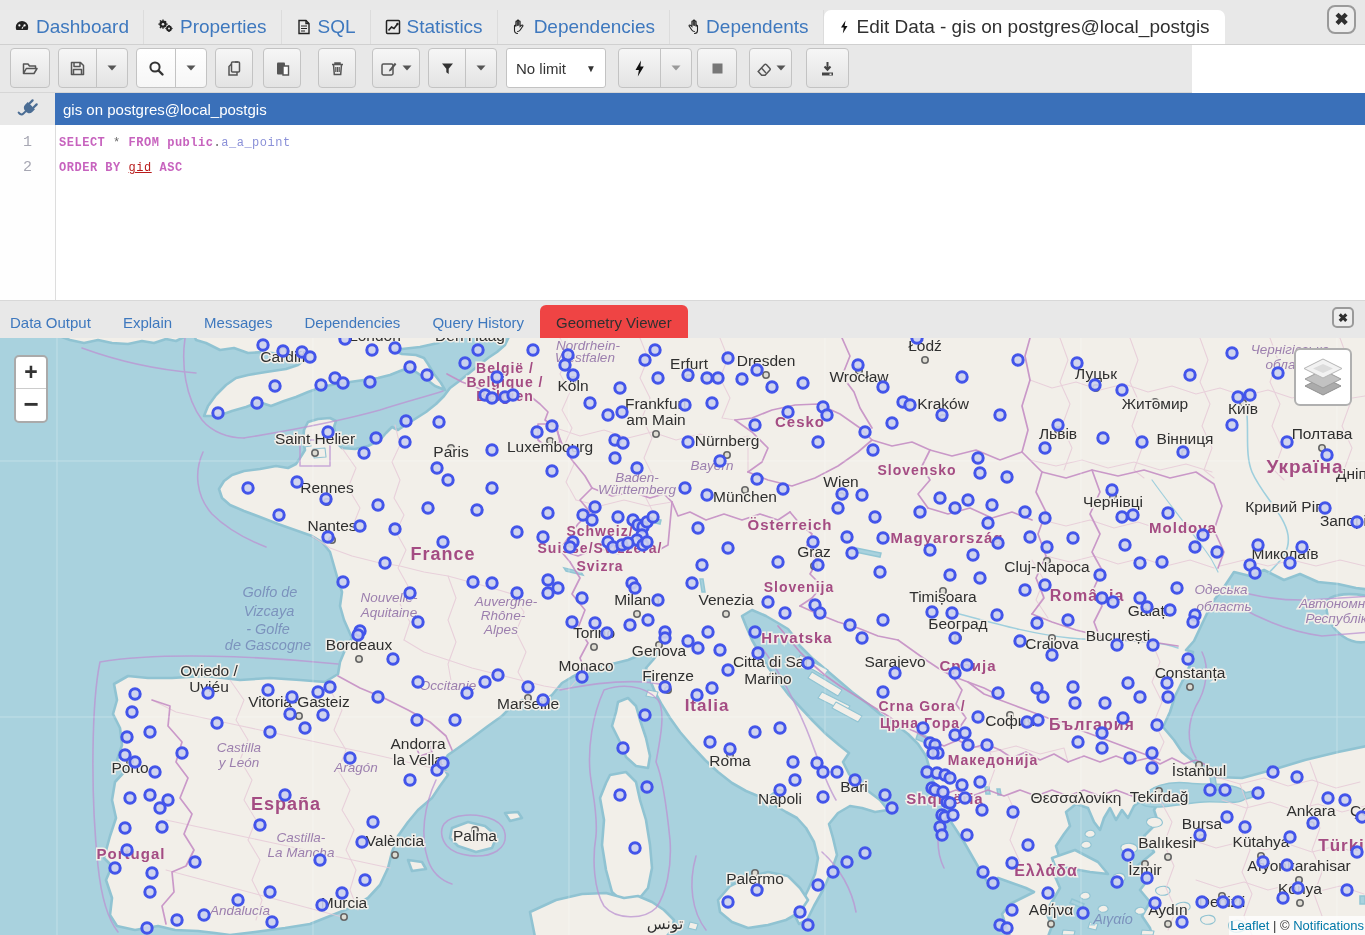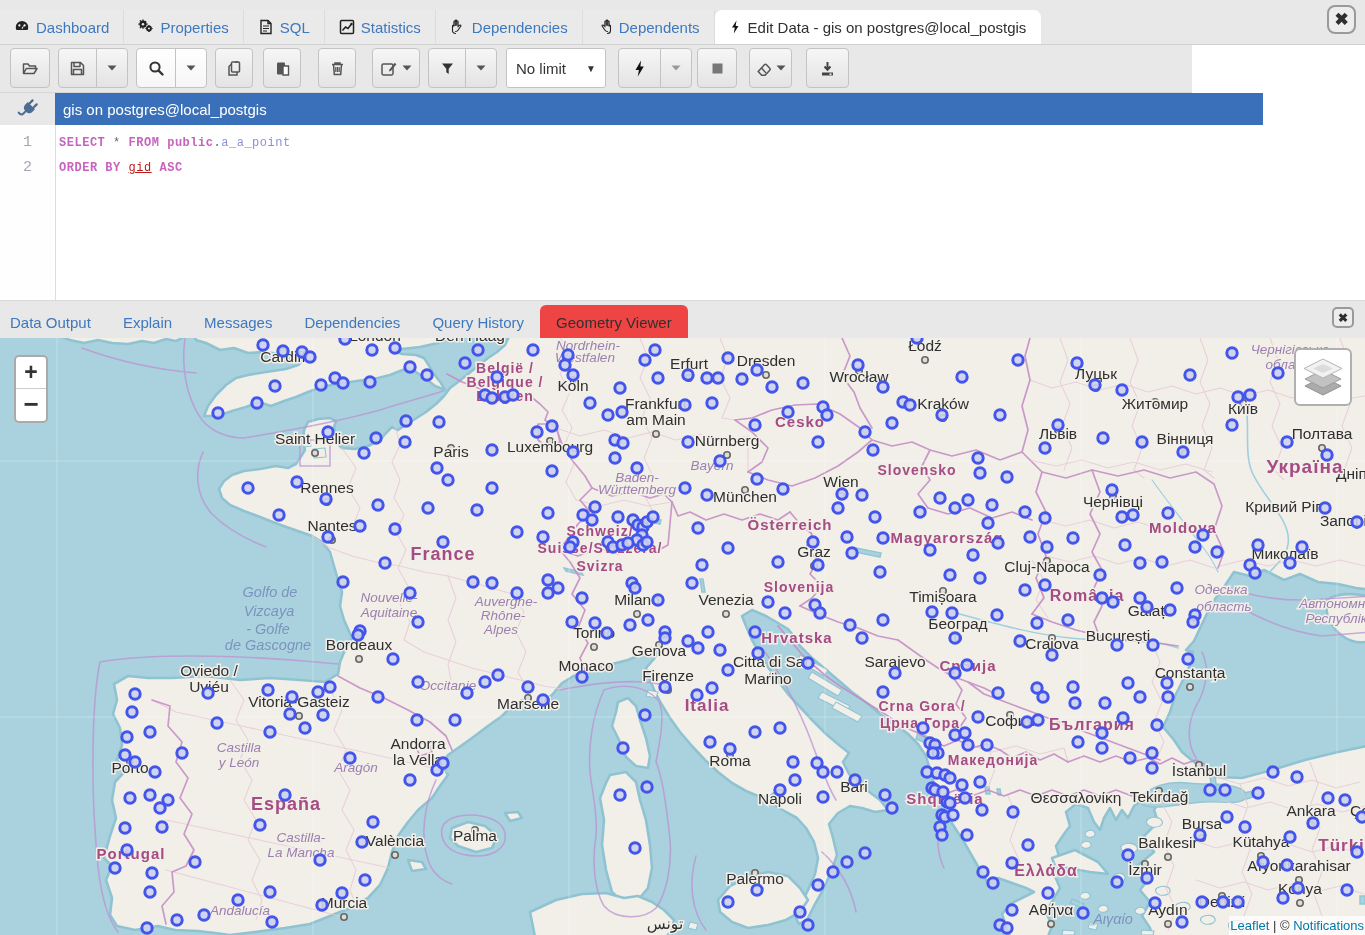--- a/index.html
+++ b/index.html
@@ -1,25 +1,25 @@
 <!DOCTYPE html>
 <html><head><meta charset="utf-8"><title>pgAdmin</title>
 <style>
 html,body{margin:0;padding:0;width:1365px;height:935px;overflow:hidden;background:#fff;
  font-family:"Liberation Sans",sans-serif;-webkit-font-smoothing:antialiased;}
 .tabbar{position:absolute;left:0;top:0;width:1365px;height:44px;background:#e8e8e8;border-bottom:1px solid #d0d0d0;}
 .tabs{position:absolute;left:0;top:10px;height:34px;display:flex;}
-.tab{display:flex;align-items:center;gap:6px;padding:0 14px;font-size:15px;color:#3e78be;background:#eaeaea;border-right:1px solid #dcdcdc;}
+.tab{display:flex;align-items:center;gap:6px;padding:0 14px;font-size:19px;color:#3e78be;background:#eaeaea;border-right:1px solid #dcdcdc;}
 .tab svg{flex:0 0 auto;}
 .tab.active{background:#fff;color:#303030;border-radius:7px 7px 0 0;border-right:none;}
 .closebtn{position:absolute;right:9px;top:5px;width:29px;height:29px;background:#ededed;border:2px solid #9a9a9a;
  border-radius:8px;color:#2f2f2f;font-size:17px;font-weight:bold;display:flex;align-items:center;justify-content:center;box-sizing:border-box;}
 .toolbar{position:absolute;left:0;top:45px;width:1192px;height:47px;background:#e8e8e8;border-bottom:1px solid #d6d6d6;}
 .tb{position:absolute;top:3px;height:40px;background:linear-gradient(#f6f6f6,#e3e3e3);border:1px solid #c3c3c3;display:flex;align-items:center;justify-content:center;box-sizing:border-box;}
-.connrow{position:absolute;left:0;top:93px;width:1263px;height:32px;background:#e8e8e8;}
+.connrow{position:absolute;left:0;top:93px;width:1365px;height:32px;background:#e8e8e8;}
 .connbar{position:absolute;left:55px;top:0;height:32px;right:0;background:#3a70b9;color:#fff;font-size:15px;display:flex;align-items:center;padding-left:8px;}
 .plugcell{position:absolute;left:0;top:0;width:55px;height:32px;display:flex;align-items:center;justify-content:center;background:#e8e8e8;}
 .sql{position:absolute;left:0;top:125px;width:1365px;height:175px;background:#fff;border-bottom:1px solid #cfcfcf;}
 .gutter{position:absolute;left:0;top:0;width:55px;height:175px;border-right:1px solid #ddd;background:#fefefe;}
 .lnum{position:absolute;width:40px;text-align:right;color:#a7a7b3;font-family:"Liberation Mono",monospace;font-size:15px;}
 .code{position:absolute;left:59px;top:0;font-family:"Liberation Mono",monospace;font-size:12px;letter-spacing:0.52px;white-space:pre;}
 .codeline{position:absolute;height:25px;line-height:25px;}
 .kw{color:#c763be;font-weight:bold;}
 .op{color:#666;}
 .id2{color:#8a90d8;}

